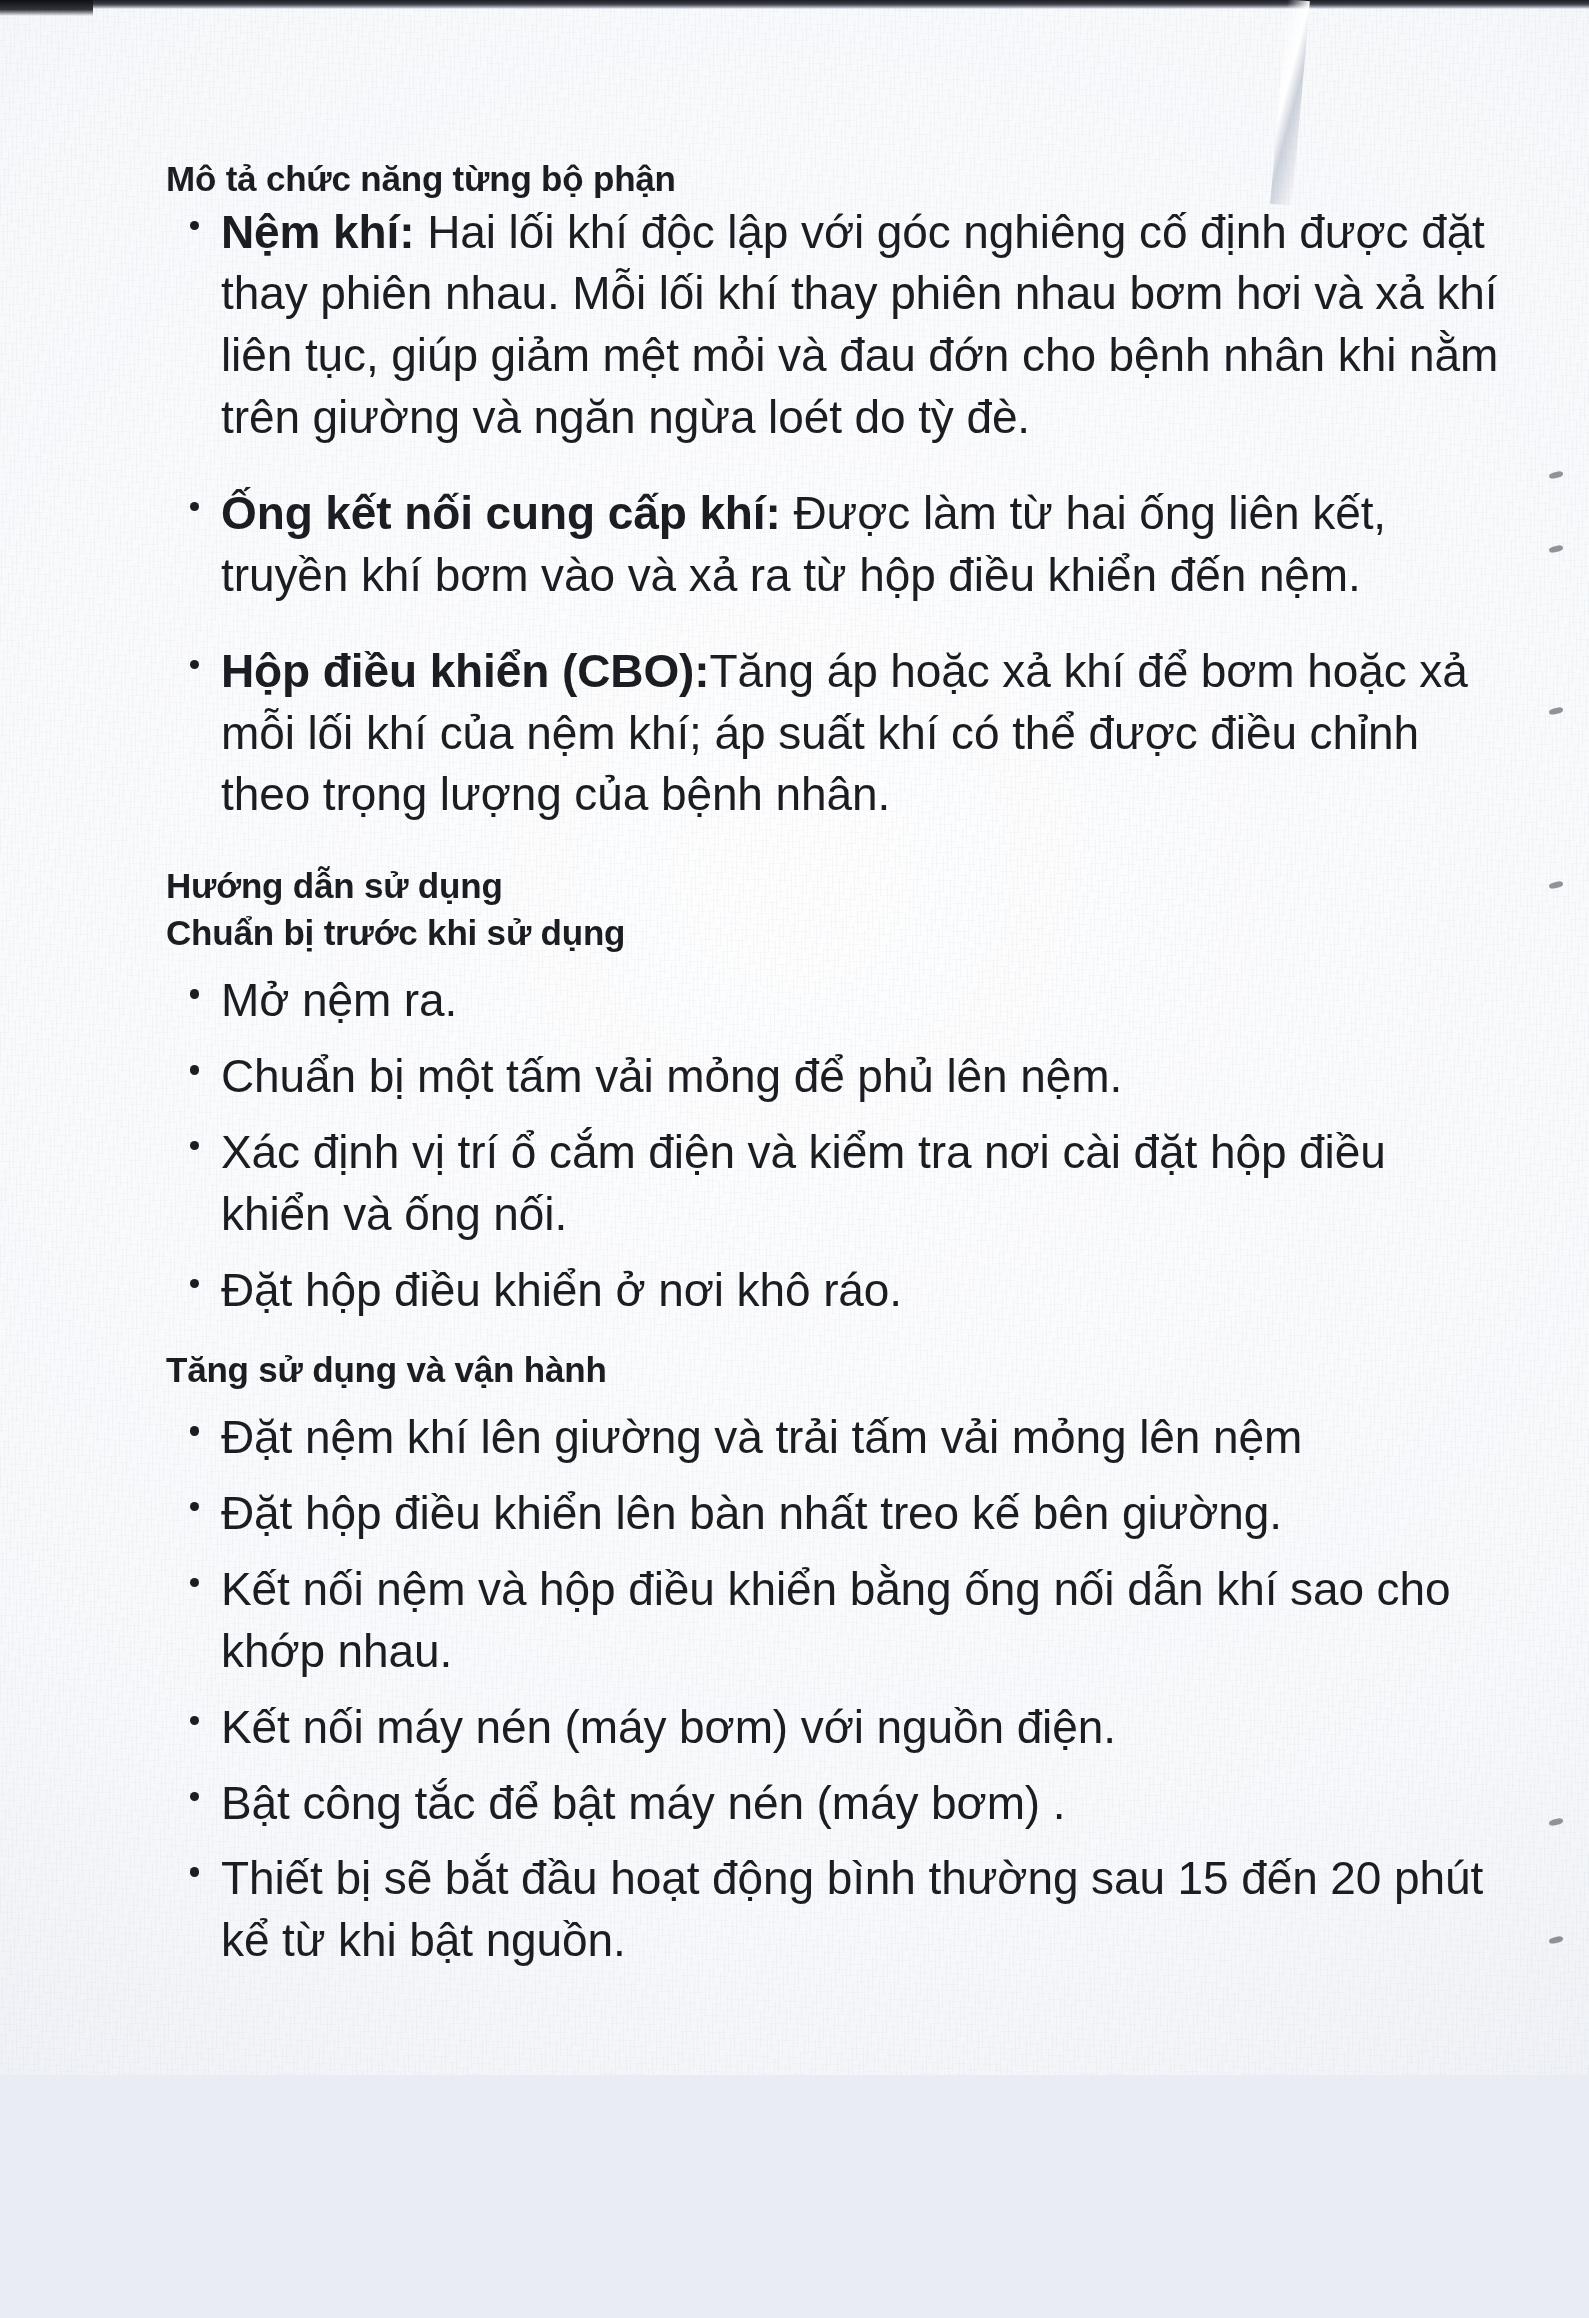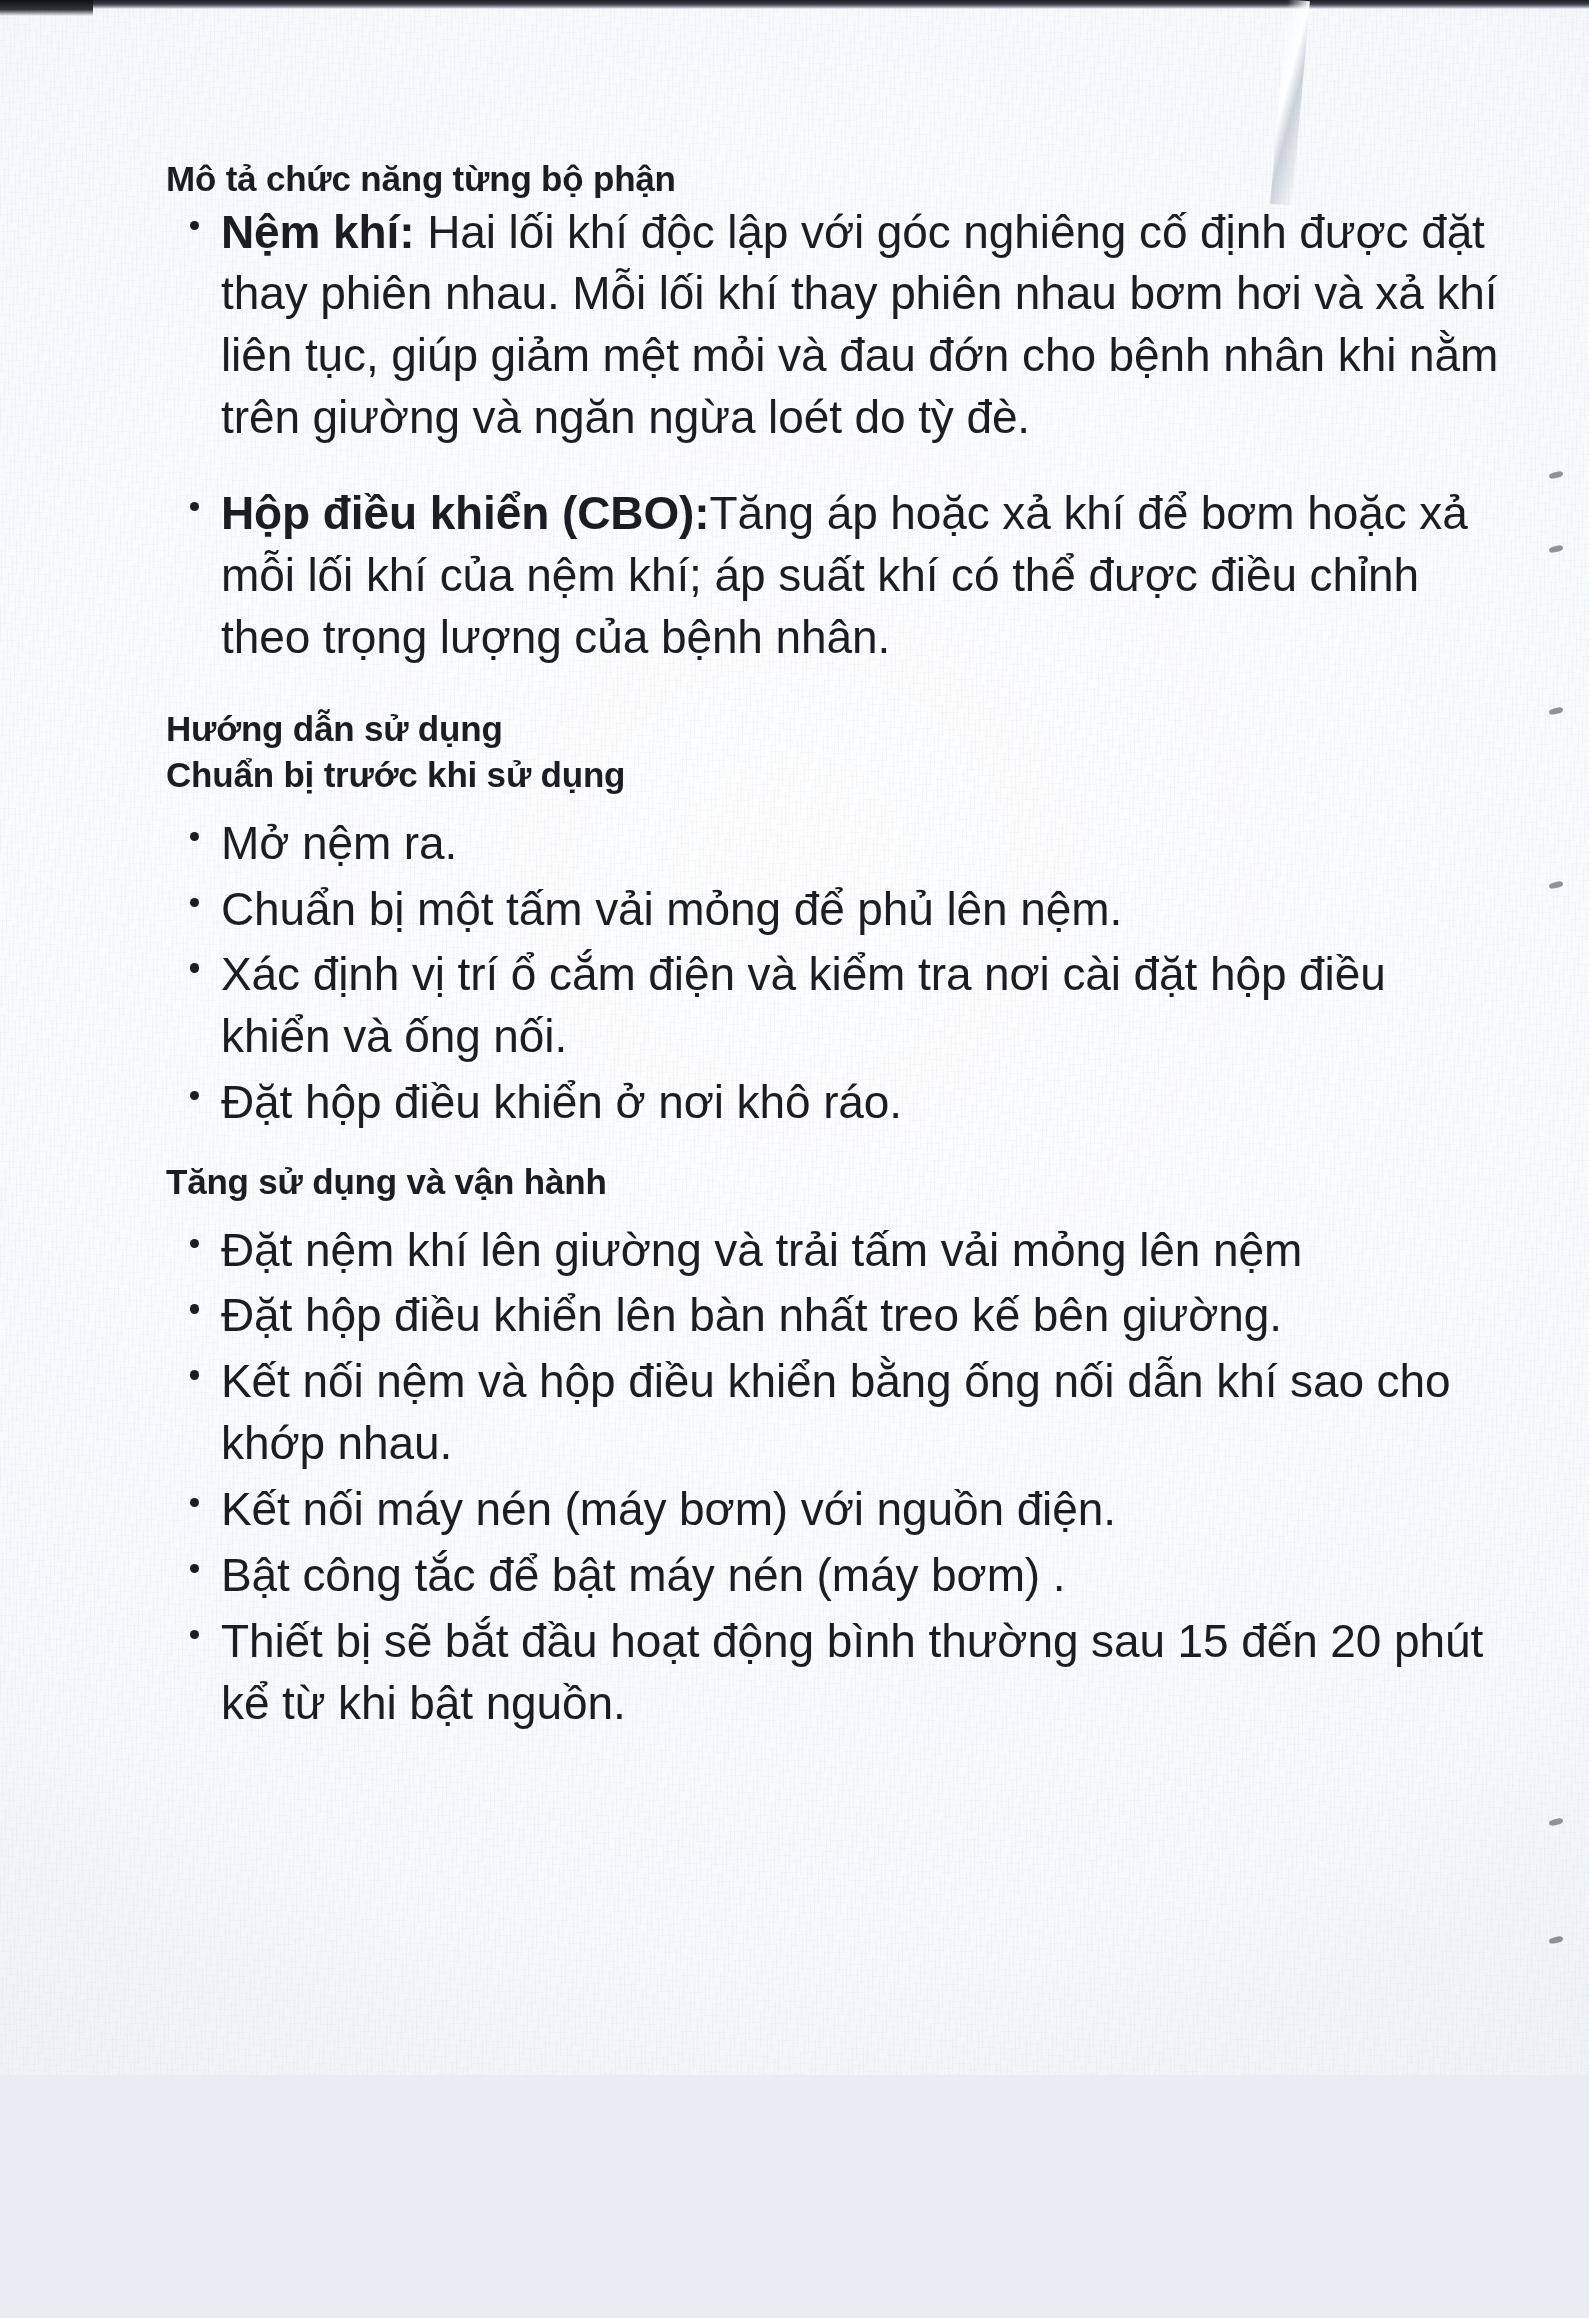--- a/index.html
+++ b/index.html
@@ -101,21 +101,21 @@
   ul.bullets > li::before {
     content: "";
     position: absolute;
     left: 23.6px;
     top: 19px;
     width: 9.3px; height: 9.3px;
     border-radius: 50%;
     background: #1b1d22;
   }
   ul.bullets.spaced > li + li { margin-top: 34px; }
-  ul.bullets.compact > li + li { margin-top: 4px; }
+  ul.bullets.compact > li + li { margin-top: 14px; }
 
   .lead { font-weight: 700; }
 
   .gap-lg { height: 37px; }
   .gap-md { height: 25px; }
   .gap-sm { height: 15px; }
 
   .page-number {
     position: absolute;
     left: 0; right: 0;
@@ -143,20 +143,21 @@
   <div class="staple" style="top:882px;"></div>
   <div class="staple" style="top:1819px;"></div>
   <div class="staple" style="top:1937px;"></div>
 
   <div class="content">
 
     <h2 class="h-section">Mô tả chức năng từng bộ phận</h2>
 
     <ul class="bullets spaced">
       <li><span class="lead">Nệm khí:</span><span> Hai lối khí độc lập với góc nghiêng cố định được đặt thay phiên nhau. Mỗi lối khí thay phiên nhau bơm hơi và xả khí liên tục, giúp giảm mệt mỏi và đau đớn cho bệnh nhân khi nằm trên giường và ngăn ngừa loét do tỳ đè.</span></li>
+      <li><span class="lead">Ống kết nối cung cấp khí:</span><span> Được làm từ hai ống liên kết, truyền khí bơm vào và xả ra từ hộp điều khiển đến nệm.</span></li>
       <li><span class="lead">Hộp điều khiển (CBO):</span><span>Tăng áp hoặc xả khí để bơm hoặc xả mỗi lối khí của nệm khí; áp suất khí có thể được điều chỉnh theo trọng lượng của bệnh nhân.</span></li>
     </ul>
 
     <div class="gap-lg"></div>
 
     <h2 class="h-section">Hướng dẫn sử dụng</h2>
     <h3 class="h-section tight">Chuẩn bị trước khi sử dụng</h3>
 
     <div class="gap-sm"></div>
 

